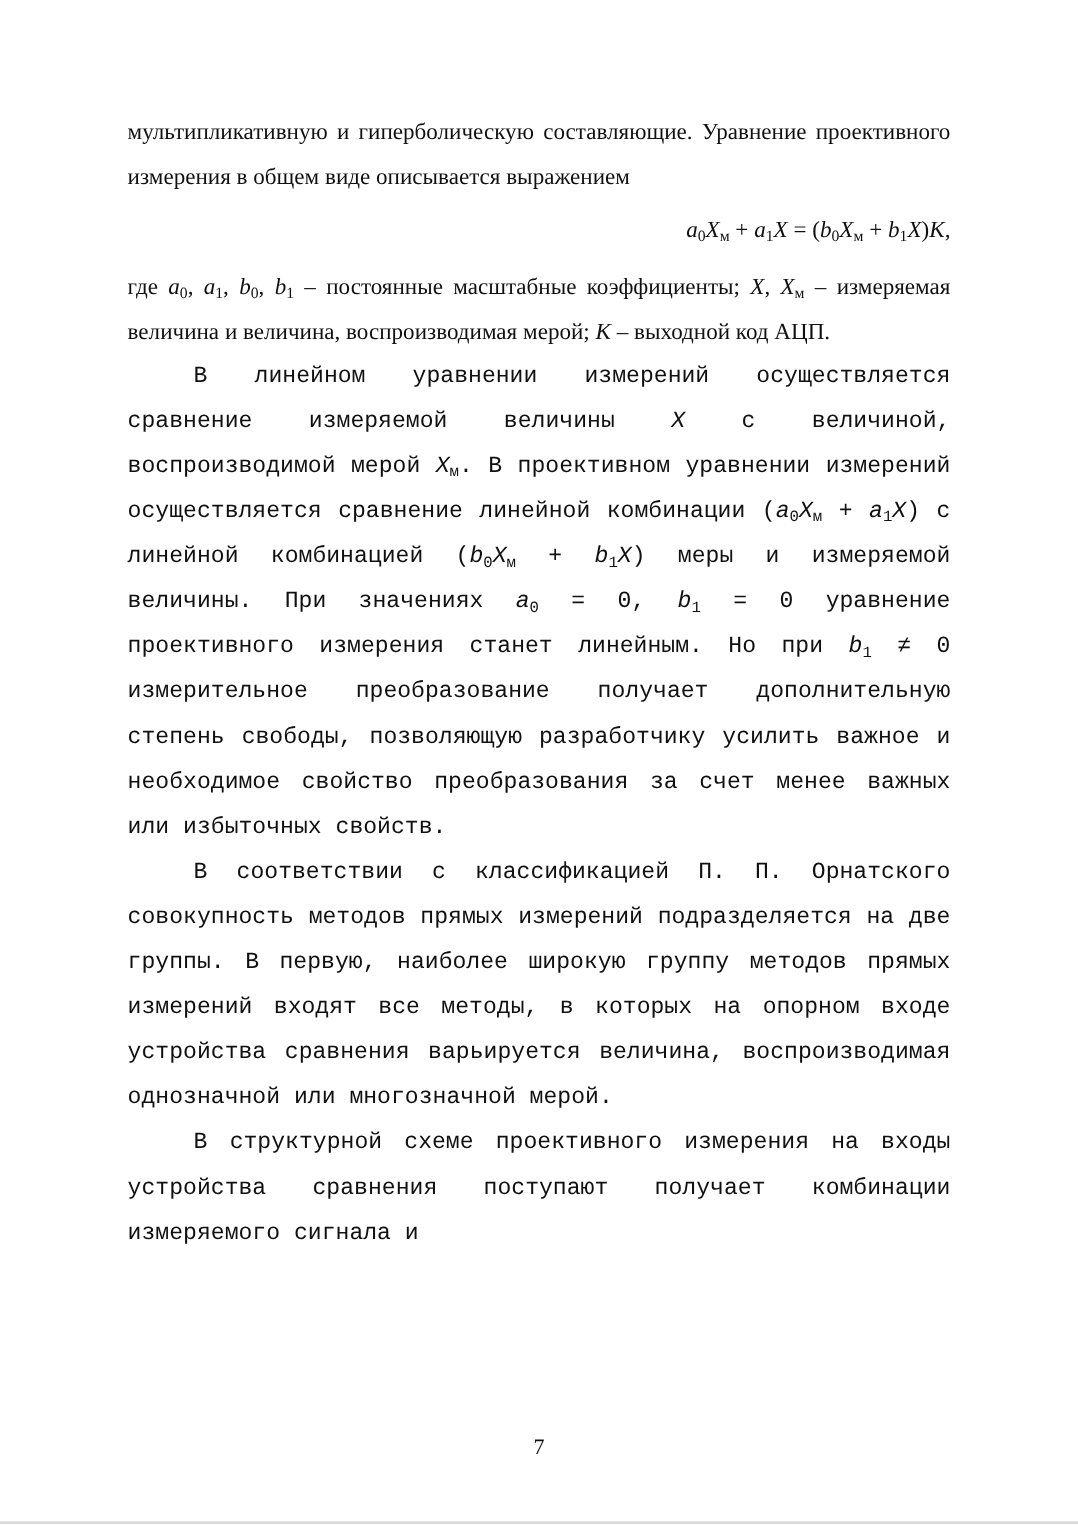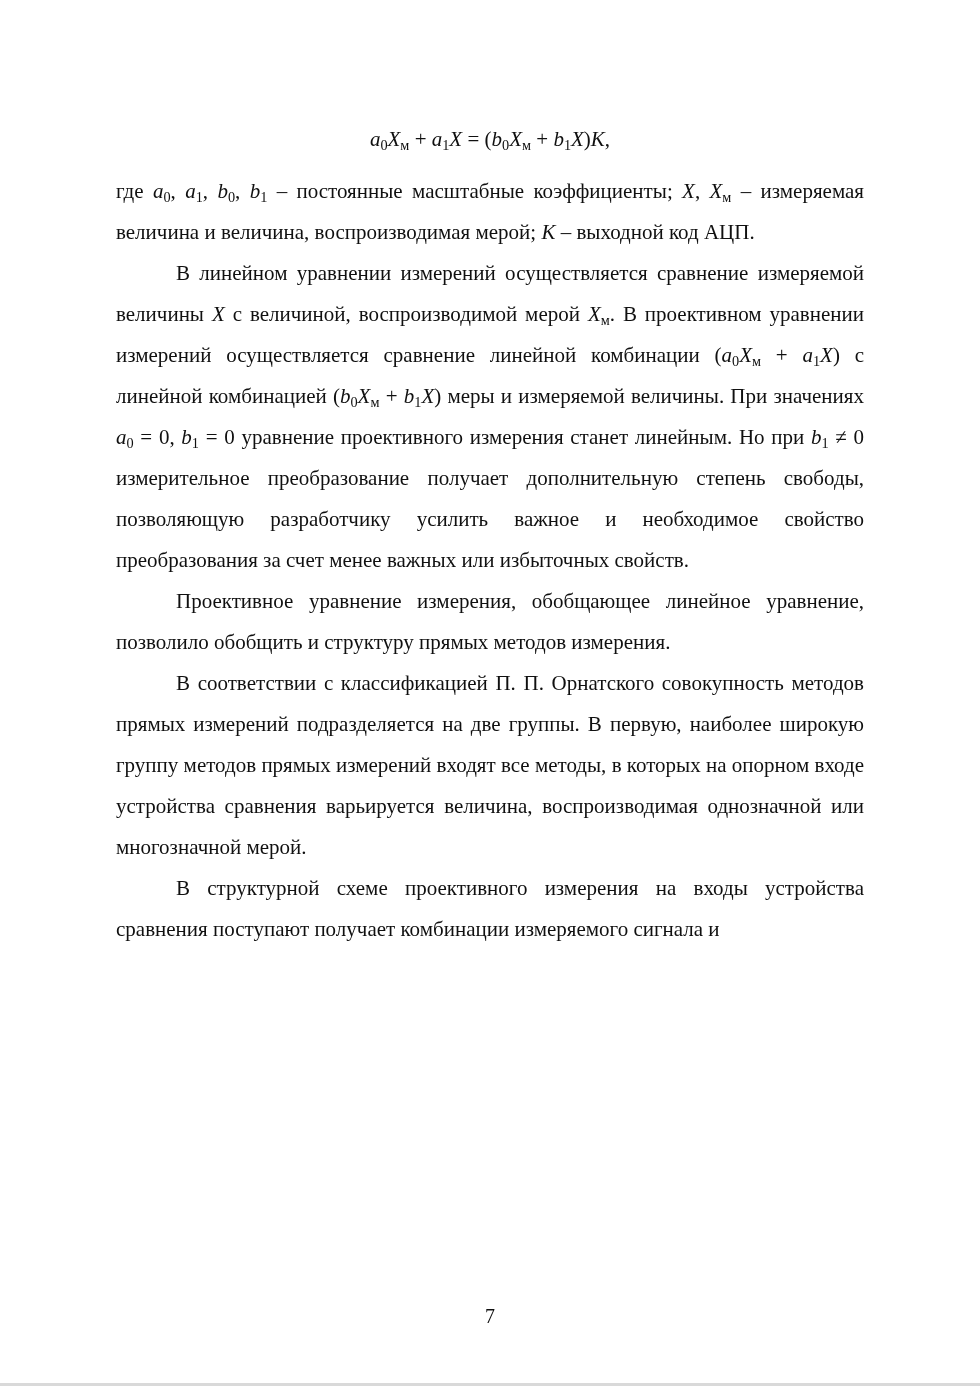--- a/index.html
+++ b/index.html
@@ -25,25 +25,26 @@
     font-size: 21px;
     line-height: 41px;
     text-align: justify;
   }
   p.para {
     margin: 0;
     padding: 0;
   }
   p.para.indent {
     text-indent: 60px;
+    font-family: Liberation Mono, monospace;
   }
   p.para.formula {
-    text-align: center;
+    text-align: right;
     text-indent: 0;
-    margin: 20px 0 11px 0;
+    margin: 7px 0 11px 0;
   }
   .it {
     font-style: italic;
   }
   sub.sub {
     font-size: 68%;
     line-height: 0;
     vertical-align: -4px;
   }
   .page-number {
@@ -62,22 +63,22 @@
     bottom: 0;
     height: 3px;
     background: #d9d9d9;
   }
 </style>
 </head>
 <body>
 
 <div class="page">
   <div class="text-body">
+      <p class="para"><span>мультипликативную и гиперболическую составляющие. Уравнение проективного измерения в общем виде описывается выражением</span></p>
       <p class="para formula"><span class="it">a</span><sub class="sub">0</sub><span class="it">X</span><sub class="sub">м</sub><span> + </span><span class="it">a</span><sub class="sub">1</sub><span class="it">X</span><span> = (</span><span class="it">b</span><sub class="sub">0</sub><span class="it">X</span><sub class="sub">м</sub><span> + </span><span class="it">b</span><sub class="sub">1</sub><span class="it">X</span><span>)</span><span class="it">K</span><span>,</span></p>
       <p class="para"><span>где </span><span class="it">a</span><sub class="sub">0</sub><span>, </span><span class="it">a</span><sub class="sub">1</sub><span>, </span><span class="it">b</span><sub class="sub">0</sub><span>, </span><span class="it">b</span><sub class="sub">1</sub><span> – постоянные масштабные коэффициенты; </span><span class="it">X</span><span>, </span><span class="it">X</span><sub class="sub">м</sub><span> – измеряемая величина и величина, воспроизводимая мерой; </span><span class="it">K</span><span> – выходной код АЦП.</span></p>
       <p class="para indent"><span>В линейном уравнении измерений осуществляется сравнение измеряемой величины </span><span class="it">X</span><span> с величиной, воспроизводимой мерой </span><span class="it">X</span><sub class="sub">м</sub><span>. В проективном уравнении измерений осуществляется сравнение линейной комбинации (</span><span class="it">a</span><sub class="sub">0</sub><span class="it">X</span><sub class="sub">м</sub><span> + </span><span class="it">a</span><sub class="sub">1</sub><span class="it">X</span><span>) с линейной комбинацией (</span><span class="it">b</span><sub class="sub">0</sub><span class="it">X</span><sub class="sub">м</sub><span> + </span><span class="it">b</span><sub class="sub">1</sub><span class="it">X</span><span>) меры и измеряемой величины. При значениях </span><span class="it">a</span><sub class="sub">0</sub><span> = 0, </span><span class="it">b</span><sub class="sub">1</sub><span> = 0 уравнение проективного измерения станет линейным. Но при </span><span class="it">b</span><sub class="sub">1</sub><span> ≠ 0 измерительное преобразование получает дополнительную степень свободы, позволяющую разработчику усилить важное и необходимое свойство преобразования за счет менее важных или избыточных свойств.</span></p>
-      <p class="para indent"><span>Проективное уравнение измерения, обобщающее линейное уравнение, позволило обобщить и структуру прямых методов измерения.</span></p>
       <p class="para indent"><span>В соответствии с классификацией П. П. Орнатского совокупность методов прямых измерений подразделяется на две группы. В первую, наиболее широкую группу методов прямых измерений входят все методы, в которых на опорном входе устройства сравнения варьируется величина, воспроизводимая однозначной или многозначной мерой.</span></p>
       <p class="para indent"><span>В структурной схеме проективного измерения на входы устройства сравнения поступают получает комбинации измеряемого сигнала и</span></p>
     </div>
   <div class="page-number">7</div>
   <div class="scan-edge"></div>
 </div>
 
 </body></html>

